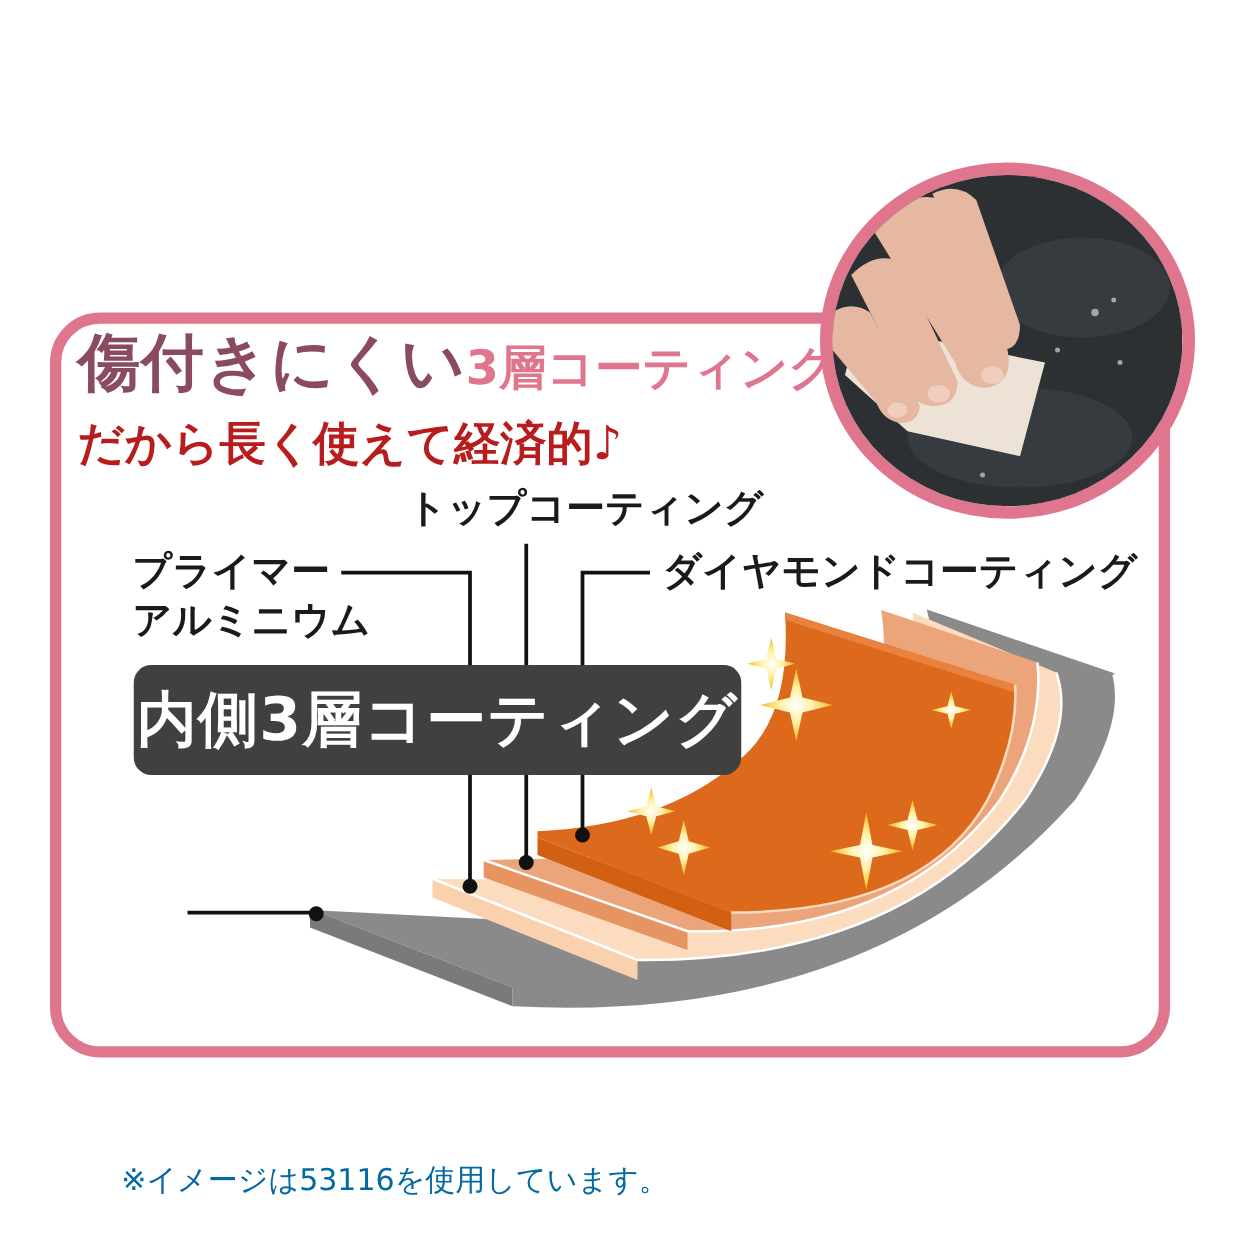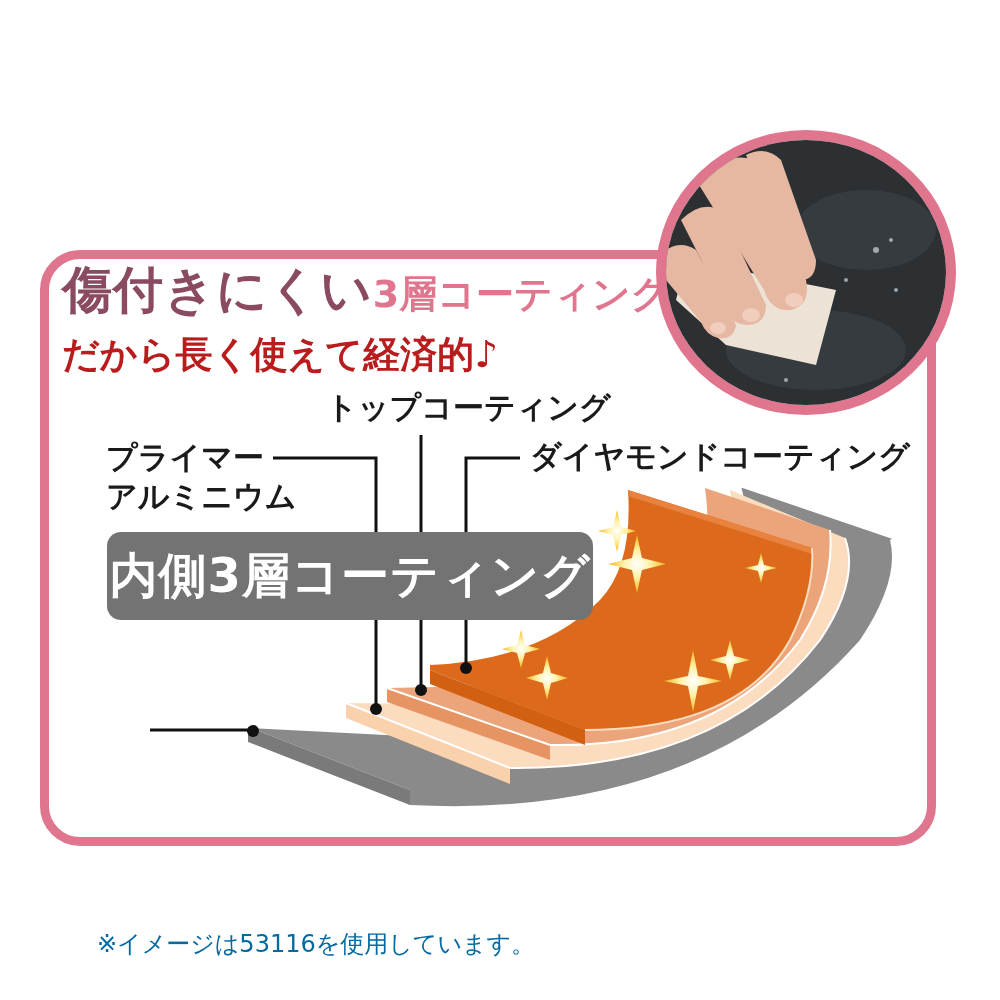--- a/index.html
+++ b/index.html
@@ -6,21 +6,21 @@
   body { width: 1000px; height: 1000px; position: relative; overflow: hidden;
          font-family: "DejaVu Sans", "Liberation Sans", sans-serif; }
   .frame { position: absolute; left: 40px; top: 250px; width: 878px; height: 578px;
            border: 9px solid #e0768e; border-radius: 40px; background: #fff; box-sizing: content-box; }
   .headline { position: absolute; left: 62px; top: 257px; white-space: nowrap; font-weight: bold; }
   .headline .dark { color: #8a4a60; font-size: 50px; letter-spacing: 1px; }
   .headline .pink { color: #e0768e; font-size: 38px; }
   .subline { position: absolute; left: 62px; top: 330px; color: #b91c1c; font-size: 37px; font-weight: bold; white-space: nowrap; }
   .label { position: absolute; color: #1a1a1a; font-size: 31px; font-weight: bold; white-space: nowrap; line-height: 1.25; }
   .badge { position: absolute; left: 107px; top: 532px; width: 486px; height: 88px;
-           background: #737373; border-radius: 14px; color: #fff; font-size: 48px; font-weight: bold;
+           background: #404040; border-radius: 14px; color: #fff; font-size: 48px; font-weight: bold;
            display: flex; align-items: center; justify-content: center; letter-spacing: 1px; }
   .photo { position: absolute; left: 656px; top: 130px; width: 300px; height: 285px; border-radius: 50%;
            border: 10px solid #e0768e; box-sizing: border-box; overflow: hidden; background: #fff; }
   .footnote { position: absolute; left: 97px; top: 928px; font-size: 24px; color: #0369a1; white-space: nowrap; }
   svg.diagram { position: absolute; left: 0; top: 0; }
 </style>
 </head>
 <body>
 
 <div class="frame"></div>

